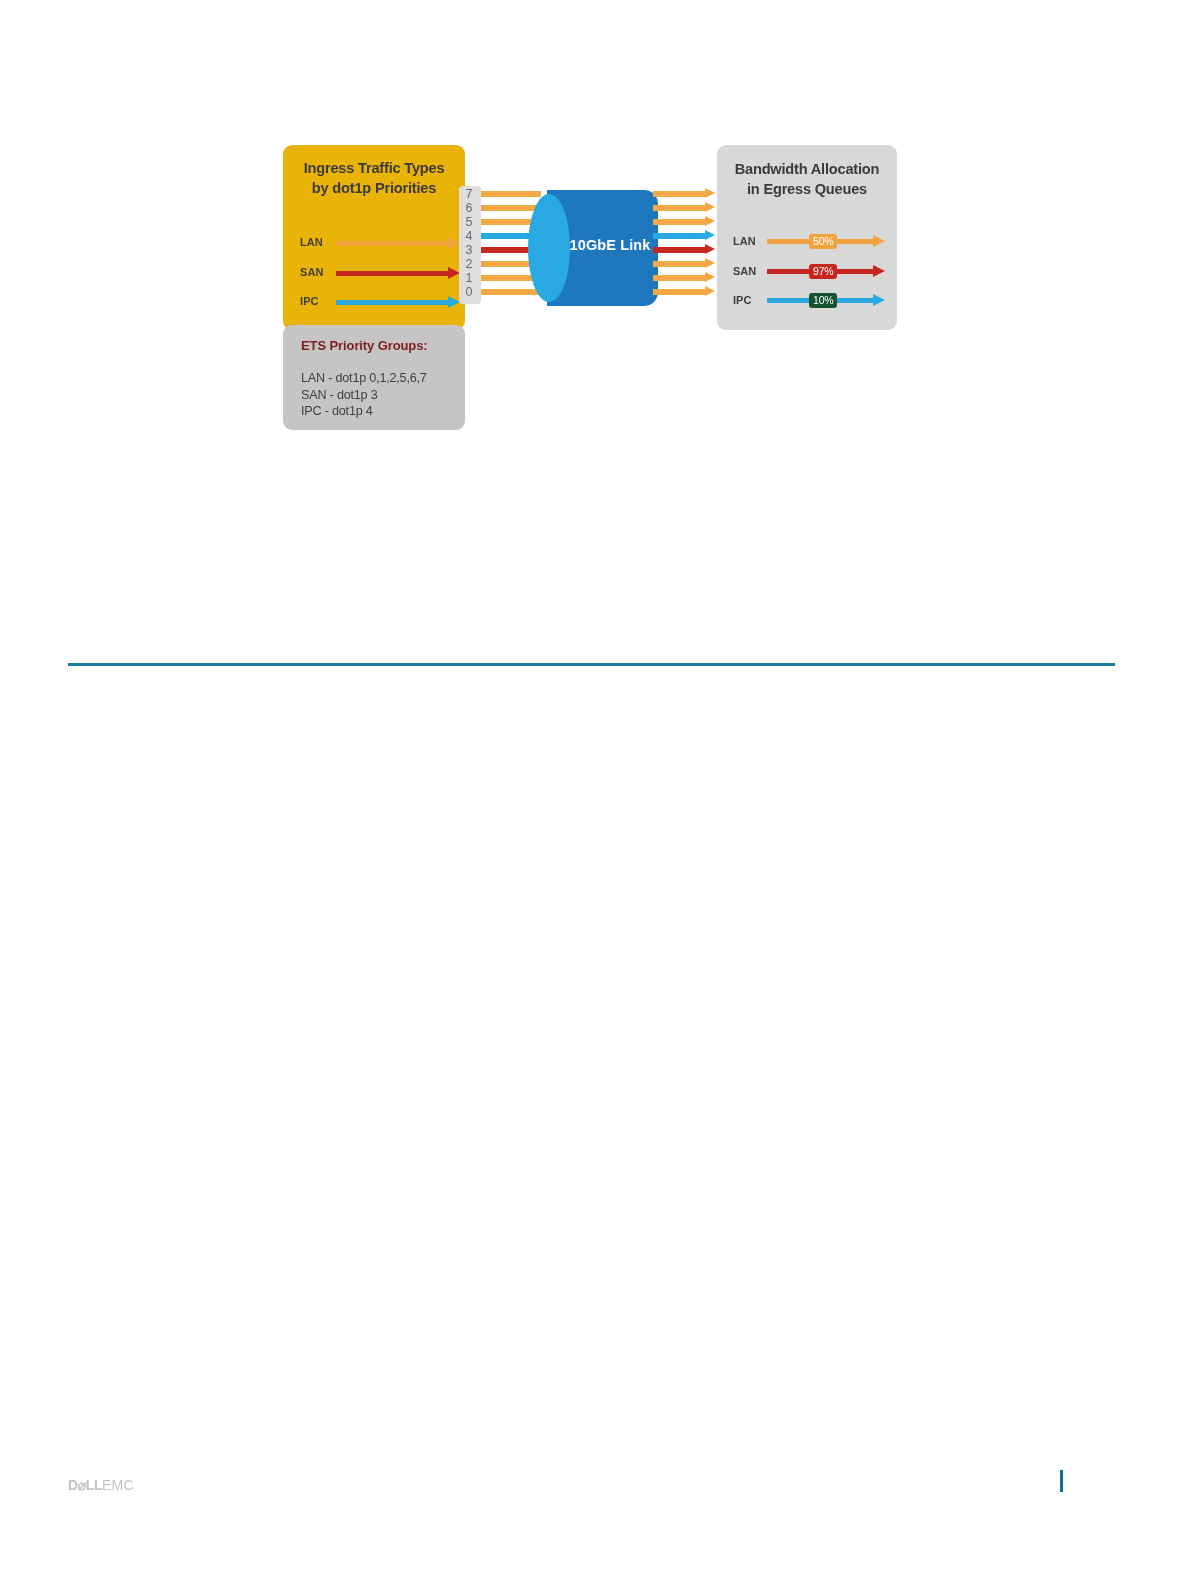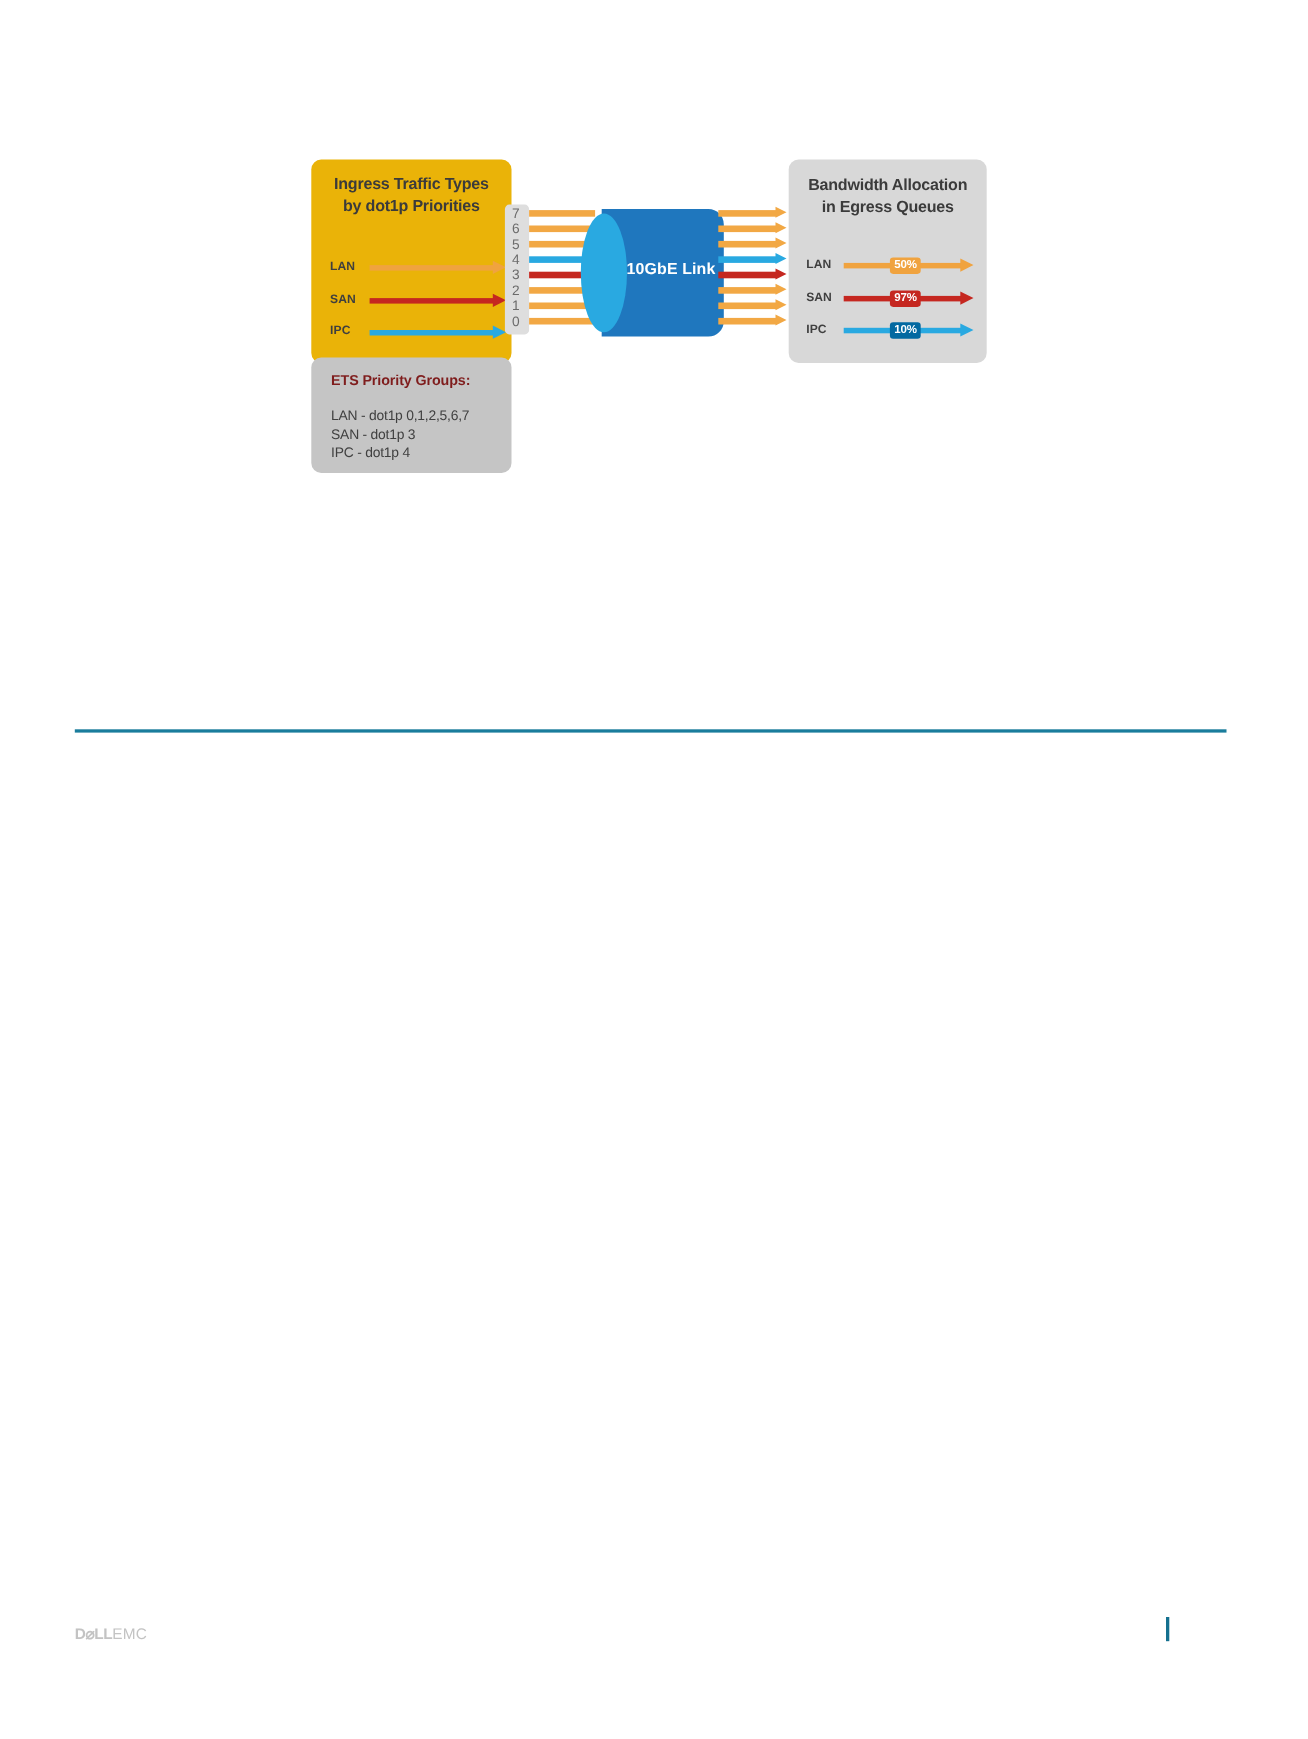--- a/index.html
+++ b/index.html
@@ -245,21 +245,21 @@
     border-left-width: 12px;
     border-left-style: solid;
   }
   .alloc-badge {
     position: absolute;
     left: 42px;
     top: 1px;
     padding: 1px 4px 2px 4px;
     border-radius: 3px;
     font-size: 10.5px;
-    font-weight: bold;
+    font-weight: normal;
     color: #ffffff;
     line-height: 12px;
     letter-spacing: -0.2px;
   }
 
   
   .ets-box {
     position: absolute;
     left: 0px;
     top: 185px;
@@ -440,21 +440,21 @@
         <span class="head" style="border-left-color:#c52720"></span>
         <span class="alloc-badge" style="background:#c52720">97%</span>
       </span>
     </div>
 
     <div class="alloc-row r-ipc">
       <span class="alloc-label">IPC</span>
       <span class="alloc-arrow">
         <span class="shaft" style="background:#29a9e1"></span>
         <span class="head" style="border-left-color:#29a9e1"></span>
-        <span class="alloc-badge" style="background:#0369a1">10%</span>
+        <span class="alloc-badge" style="background:#14532d">10%</span>
       </span>
     </div>
   </div>
 
   <div class="ets-box">
     <div class="ets-title">ETS Priority Groups:</div>
     <div class="ets-lines">
       <div>LAN - dot1p 0,1,2,5,6,7</div>
       <div>SAN - dot1p 3</div>
       <div>IPC - dot1p 4</div>

